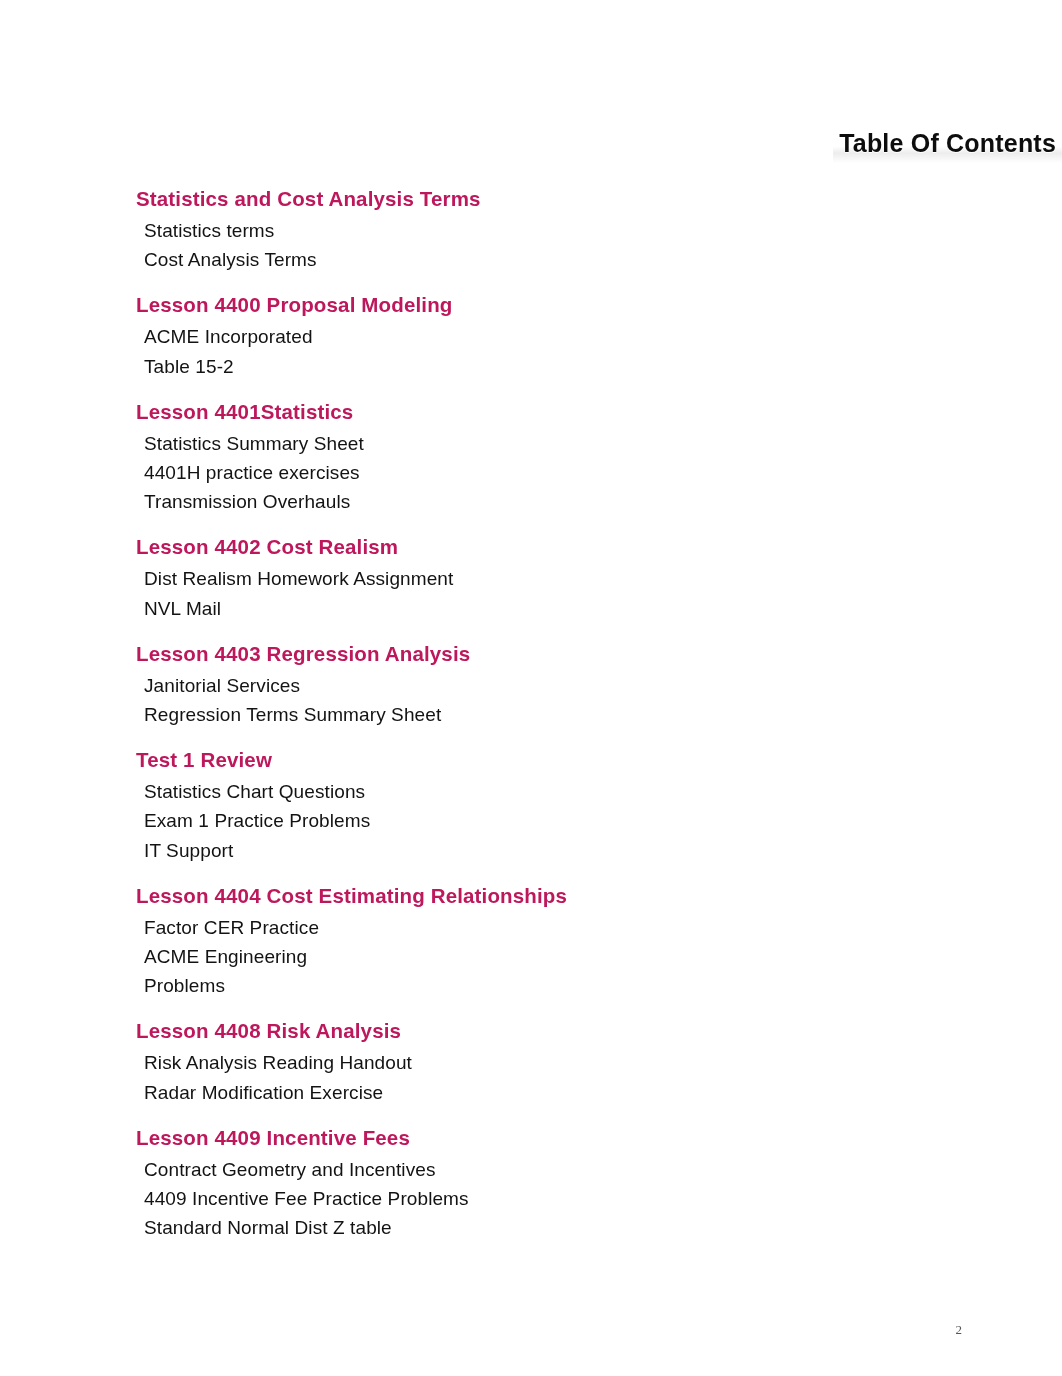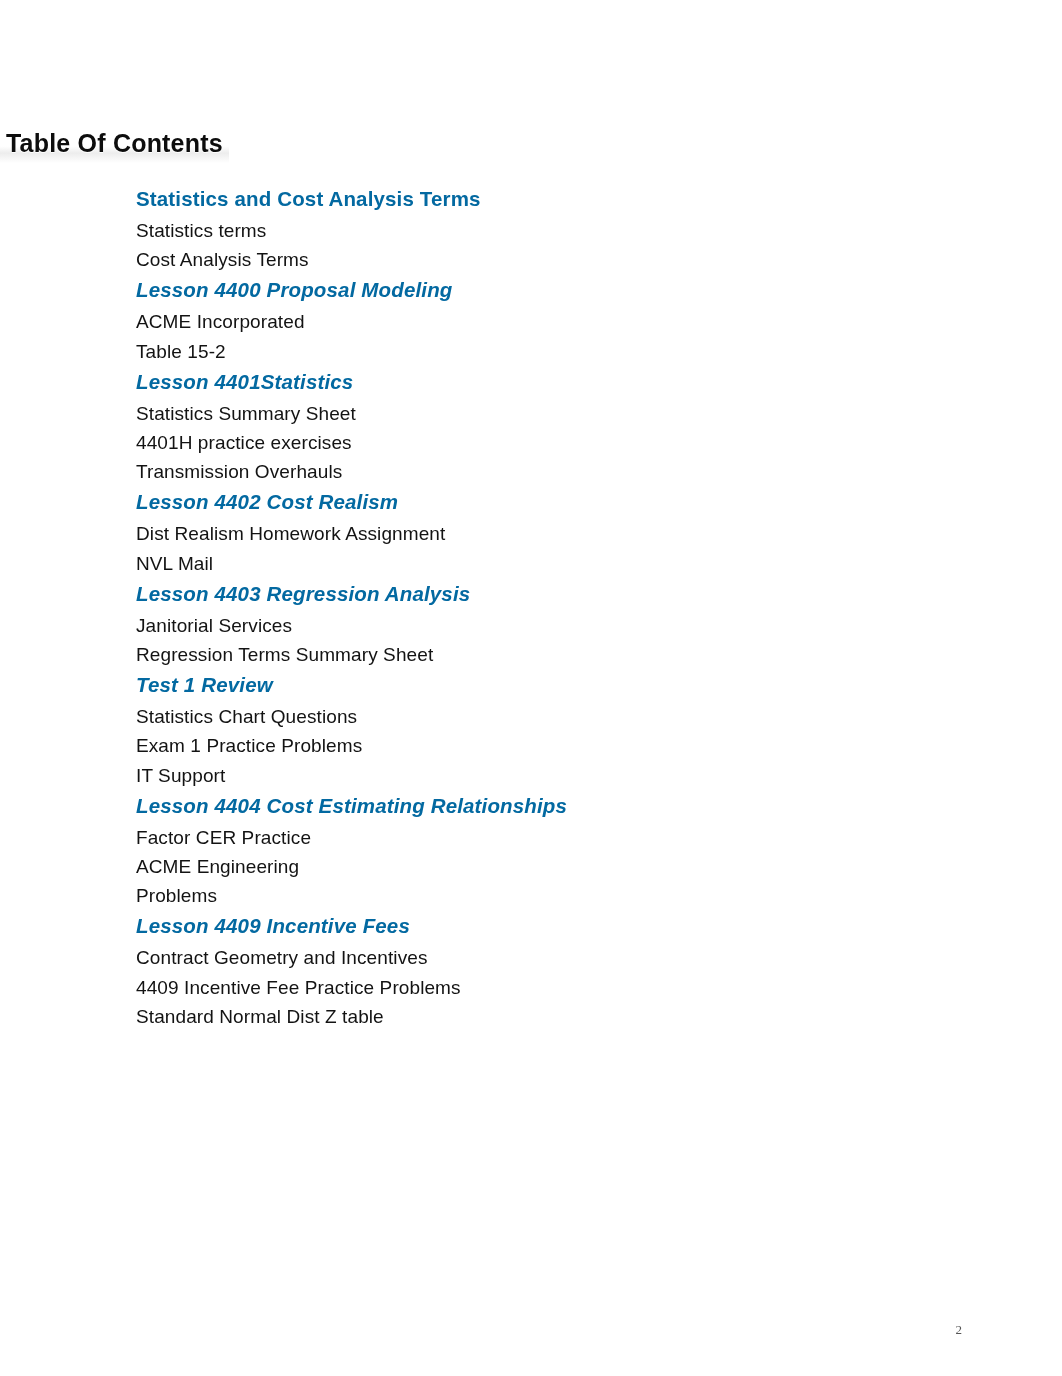--- a/index.html
+++ b/index.html
@@ -22,21 +22,21 @@
     inset: 0;
     background: #ffffff;
   }
 
   
   .doc-title-wrap {
     position: absolute;
     top: 128px;
     left: 0;
     width: 1062px;
-    text-align: left;
+    text-align: right;
   }
   .doc-title {
     display: inline-block;
     font-size: 25px;
     font-weight: bold;
     letter-spacing: 0.2px;
     color: #0d0d0d;
     padding: 1px 6px 5px 6px;
     text-shadow: 0 1px 0 rgba(255,255,255,0.9);
     background:
@@ -58,44 +58,44 @@
 
   .toc-section {
     margin: 0;
     padding: 0;
   }
 
   .section-heading {
     font-size: 20.5px;
     font-weight: bold;
     line-height: 26px;
-    color: #0369a1;
+    color: #be185d;
     letter-spacing: 0.15px;
     white-space: nowrap;
     margin: 0;
   }
 
   .entry-list {
-    margin: 0;
+    margin: 8px;
     padding: 0;
     list-style: none;
   }
 
   .entry {
     font-size: 19px;
     font-weight: normal;
     line-height: 29.2px;
     color: #131313;
     letter-spacing: 0.1px;
     white-space: nowrap;
     margin: 0;
   }
 
   
-  .section-heading.tight { margin-top: 3px; font-style: italic; }
+  .section-heading.tight { margin-top: 18px; }
   .entry-list { margin-top: 4px; margin-bottom: 1px; }
 
   
   .page-number {
     position: absolute;
     top: 1322px;
     left: 0;
     width: 962px;
     text-align: right;
     font-size: 13px;
@@ -159,20 +159,27 @@
       </div>
       <div class="toc-section">
         <div class="section-heading tight">Lesson 4404 Cost Estimating Relationships</div>
         <ul class="entry-list">
           <li class="entry">Factor CER Practice</li>
           <li class="entry">ACME Engineering</li>
           <li class="entry">Problems</li>
         </ul>
       </div>
       <div class="toc-section">
+        <div class="section-heading tight">Lesson 4408 Risk Analysis</div>
+        <ul class="entry-list">
+          <li class="entry">Risk Analysis Reading Handout</li>
+          <li class="entry">Radar Modification Exercise</li>
+        </ul>
+      </div>
+      <div class="toc-section">
         <div class="section-heading tight">Lesson 4409 Incentive Fees</div>
         <ul class="entry-list">
           <li class="entry">Contract Geometry and Incentives</li>
           <li class="entry">4409 Incentive Fee Practice Problems</li>
           <li class="entry">Standard Normal Dist Z table</li>
         </ul>
       </div>
     </div>
 
   <div class="page-number">2</div>

